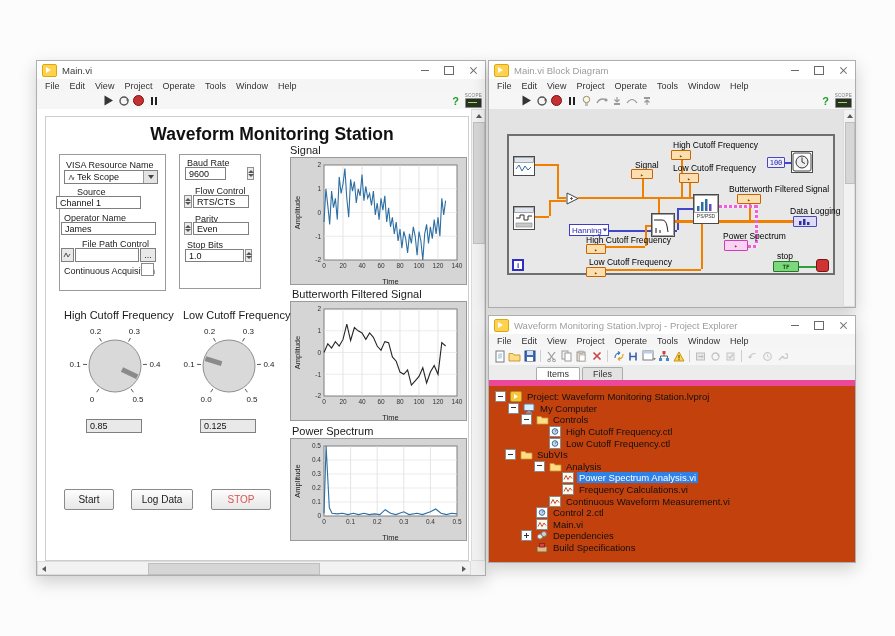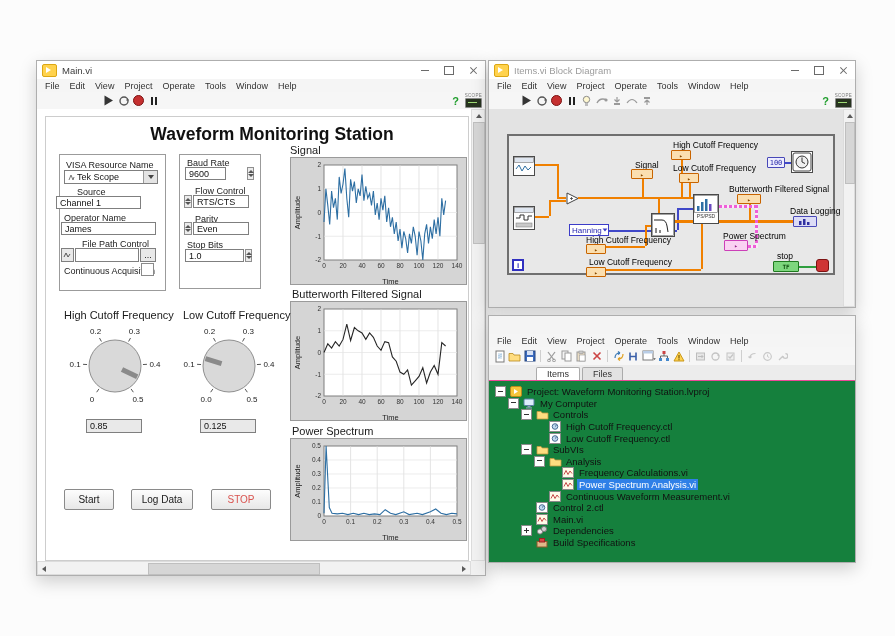--- a/index.html
+++ b/index.html
@@ -70,21 +70,21 @@
   .wo3{background:#f08000;height:3px;}
   .wb{background:#4048c8;} .wb.h{height:1.5px;} .wb.v{width:1.5px;}
   .wp{} .wp.h{height:3px;background:repeating-linear-gradient(90deg,#ee5fd8 0 3px,#fbe9f8 3px 5px);}
   .wp.v{width:3px;background:repeating-linear-gradient(180deg,#ee5fd8 0 3px,#fbe9f8 3px 5px);}
   .wg{background:#2f9e3f;} .wg.h{height:2px;}
   .node{background:#fdfdfd;border:1px solid #4a4a4a;}
   .iterm{border:2px solid #3030c0;background:#fff;color:#3030c0;font-size:8px;font-weight:bold;display:flex;align-items:center;justify-content:center;}
   .stopsign{background:#cf3434;border:1.5px solid #7c1212;border-radius:3px;}
   .hanning{border:1.5px solid #3c3cc8;background:#fff;color:#2828b0;font-size:8px;display:flex;align-items:center;padding:0 2px;justify-content:space-between;}
   
-  .pe-content{position:absolute;left:0;right:0;top:64px;bottom:0;background:#15803d;border-top:1px solid #ec4899;overflow:hidden;}
+  .pe-content{position:absolute;left:0;right:0;top:64px;bottom:0;background:#c2410c;border-top:6px solid #ec4899;overflow:hidden;}
   .pe-tabs{position:absolute;left:0;right:0;top:49px;height:15px;background:#ececec;display:flex;align-items:flex-end;padding-left:3px;border-bottom:0;}
   .pe-tab{font-size:9px;color:#333;padding:1px 10px 1px 10px;border:1px solid #ababab;border-bottom:none;background:#e2e2e2;margin-right:2px;border-radius:2px 2px 0 0;}
   .pe-tab.active{background:#fff;position:relative;top:0;margin-left:44px;}
   .tree-row{display:flex;align-items:center;height:11.6px;white-space:nowrap;}
   .tlabel{font-size:9.5px;color:#111;padding:0 2px;}
   .tlabel.sel{background:#2f80e7;color:#fff;}
   .exp{width:9px;height:9px;border:1px solid #8a8a8a;background:#fff;position:relative;flex:none;margin-right:3px;}
   .exp::before{content:"";position:absolute;left:1.5px;top:3.5px;width:5px;height:1px;background:#333;}
   .exp.plus::after{content:"";position:absolute;left:3.5px;top:1.5px;width:1px;height:5px;background:#333;}
   .exp.none{visibility:hidden;}
@@ -373,21 +373,21 @@
         <span class="sb-tri" style="right:4px;top:4px;border-top:3px solid transparent;border-bottom:3px solid transparent;border-left:4px solid #5a5a5a;position:absolute;"></span>
         <span class="sb-thumb" style="left:110px;top:1px;width:170px;height:10px;"></span>
       </div>
       <div class="abs" style="right:0;bottom:0;width:14px;height:14px;background:#f0f0f0;"></div>
     </div>
   </div>
 
   <div class="window" style="left:488px;top:60px;width:368px;height:248px;">
     <div class="titlebar">
       <span class="lv-icon"></span>
-      <span class="title inactive">Items.vi Block Diagram</span>
+      <span class="title inactive">Main.vi Block Diagram</span>
       <span class="winbtns">
         <span class="wbtn">
             <span class="g-min"></span>
           </span>
         <span class="wbtn">
             <span class="g-max"></span>
           </span>
         <span class="wbtn">
             <span class="g-close"></span>
           </span>
@@ -585,20 +585,35 @@
         </div>
 
       <div class="abs sb" style="right:0;top:0;bottom:0;width:12px;">
         <span class="sb-tri" style="left:3px;top:4px;border-left:3px solid transparent;border-right:3px solid transparent;border-bottom:4px solid #5a5a5a;"></span>
         <span class="sb-thumb" style="left:1px;top:12px;width:8px;height:60px;"></span>
       </div>
     </div>
   </div>
 
   <div class="window" style="left:488px;top:315px;width:368px;height:248px;">
+    <div class="titlebar">
+      <span class="lv-icon"></span>
+      <span class="title inactive">Waveform Monitoring Station.lvproj - Project Explorer</span>
+      <span class="winbtns">
+        <span class="wbtn">
+            <span class="g-min"></span>
+          </span>
+        <span class="wbtn">
+            <span class="g-max"></span>
+          </span>
+        <span class="wbtn">
+            <span class="g-close"></span>
+          </span>
+      </span>
+    </div>
     <div class="menubar">
         <span class="menu-item">File</span>
         <span class="menu-item">Edit</span>
         <span class="menu-item">View</span>
         <span class="menu-item">Project</span>
         <span class="menu-item">Operate</span>
         <span class="menu-item">Tools</span>
         <span class="menu-item">Window</span>
         <span class="menu-item">Help</span>
       </div>
@@ -773,21 +788,21 @@
             <span class="exp none"></span>
             <span class="ticon">
               <svg width="12" height="11">
                 <rect x="0.5" y="0.5" width="11" height="10" fill="#fff" stroke="#8a8a8a"></rect>
                 <circle cx="6" cy="5.5" r="2.8" fill="#bfd9ef" stroke="#4a6f94"></circle>
                 <line x1="6" y1="5.5" x2="7.8" y2="3.8" stroke="#4a6f94"></line>
               </svg>
             </span>
             <span class="tlabel">Low Cutoff Frequency.ctl</span>
           </div>
-          <div class="tree-row" style="padding-left: 32px;">
+          <div class="tree-row" style="padding-left: 16px;">
             <span class="exp"></span>
             <span class="ticon">
               <svg width="13" height="11">
                 <path d="M1 2.5 L5 2.5 L6.2 4 L12 4 L12 10 L1 10 Z" fill="#ffdd80" stroke="#c19a3f" stroke-width="0.8"></path>
               </svg>
             </span>
             <span class="tlabel">SubVIs</span>
           </div>
           <div class="tree-row" style="padding-left: 45px;">
             <span class="exp"></span>
@@ -799,31 +814,31 @@
             <span class="tlabel">Analysis</span>
           </div>
           <div class="tree-row" style="padding-left: 58px;">
             <span class="exp none"></span>
             <span class="ticon">
               <svg width="12" height="11">
                 <rect x="0.5" y="0.5" width="11" height="10" fill="#fffbe8" stroke="#8a8a8a"></rect>
                 <polyline points="2,7.5 4,3.5 6,7.5 8,4 10,6.5" fill="none" stroke="#c03a3a" stroke-width="0.9"></polyline>
               </svg>
             </span>
-            <span class="tlabel">Frequency Calculations.vi</span>
+            <span class="tlabel sel">Power Spectrum Analysis.vi</span>
           </div>
           <div class="tree-row" style="padding-left: 58px;">
             <span class="exp none"></span>
             <span class="ticon">
               <svg width="12" height="11">
                 <rect x="0.5" y="0.5" width="11" height="10" fill="#fffbe8" stroke="#8a8a8a"></rect>
                 <polyline points="2,7.5 4,3.5 6,7.5 8,4 10,6.5" fill="none" stroke="#c03a3a" stroke-width="0.9"></polyline>
               </svg>
             </span>
-            <span class="tlabel sel">Power Spectrum Analysis.vi</span>
+            <span class="tlabel">Frequency Calculations.vi</span>
           </div>
           <div class="tree-row" style="padding-left: 45px;">
             <span class="exp none"></span>
             <span class="ticon">
               <svg width="12" height="11">
                 <rect x="0.5" y="0.5" width="11" height="10" fill="#fffbe8" stroke="#8a8a8a"></rect>
                 <polyline points="2,7.5 4,3.5 6,7.5 8,4 10,6.5" fill="none" stroke="#c03a3a" stroke-width="0.9"></polyline>
               </svg>
             </span>
             <span class="tlabel">Continuous Waveform Measurement.vi</span>

